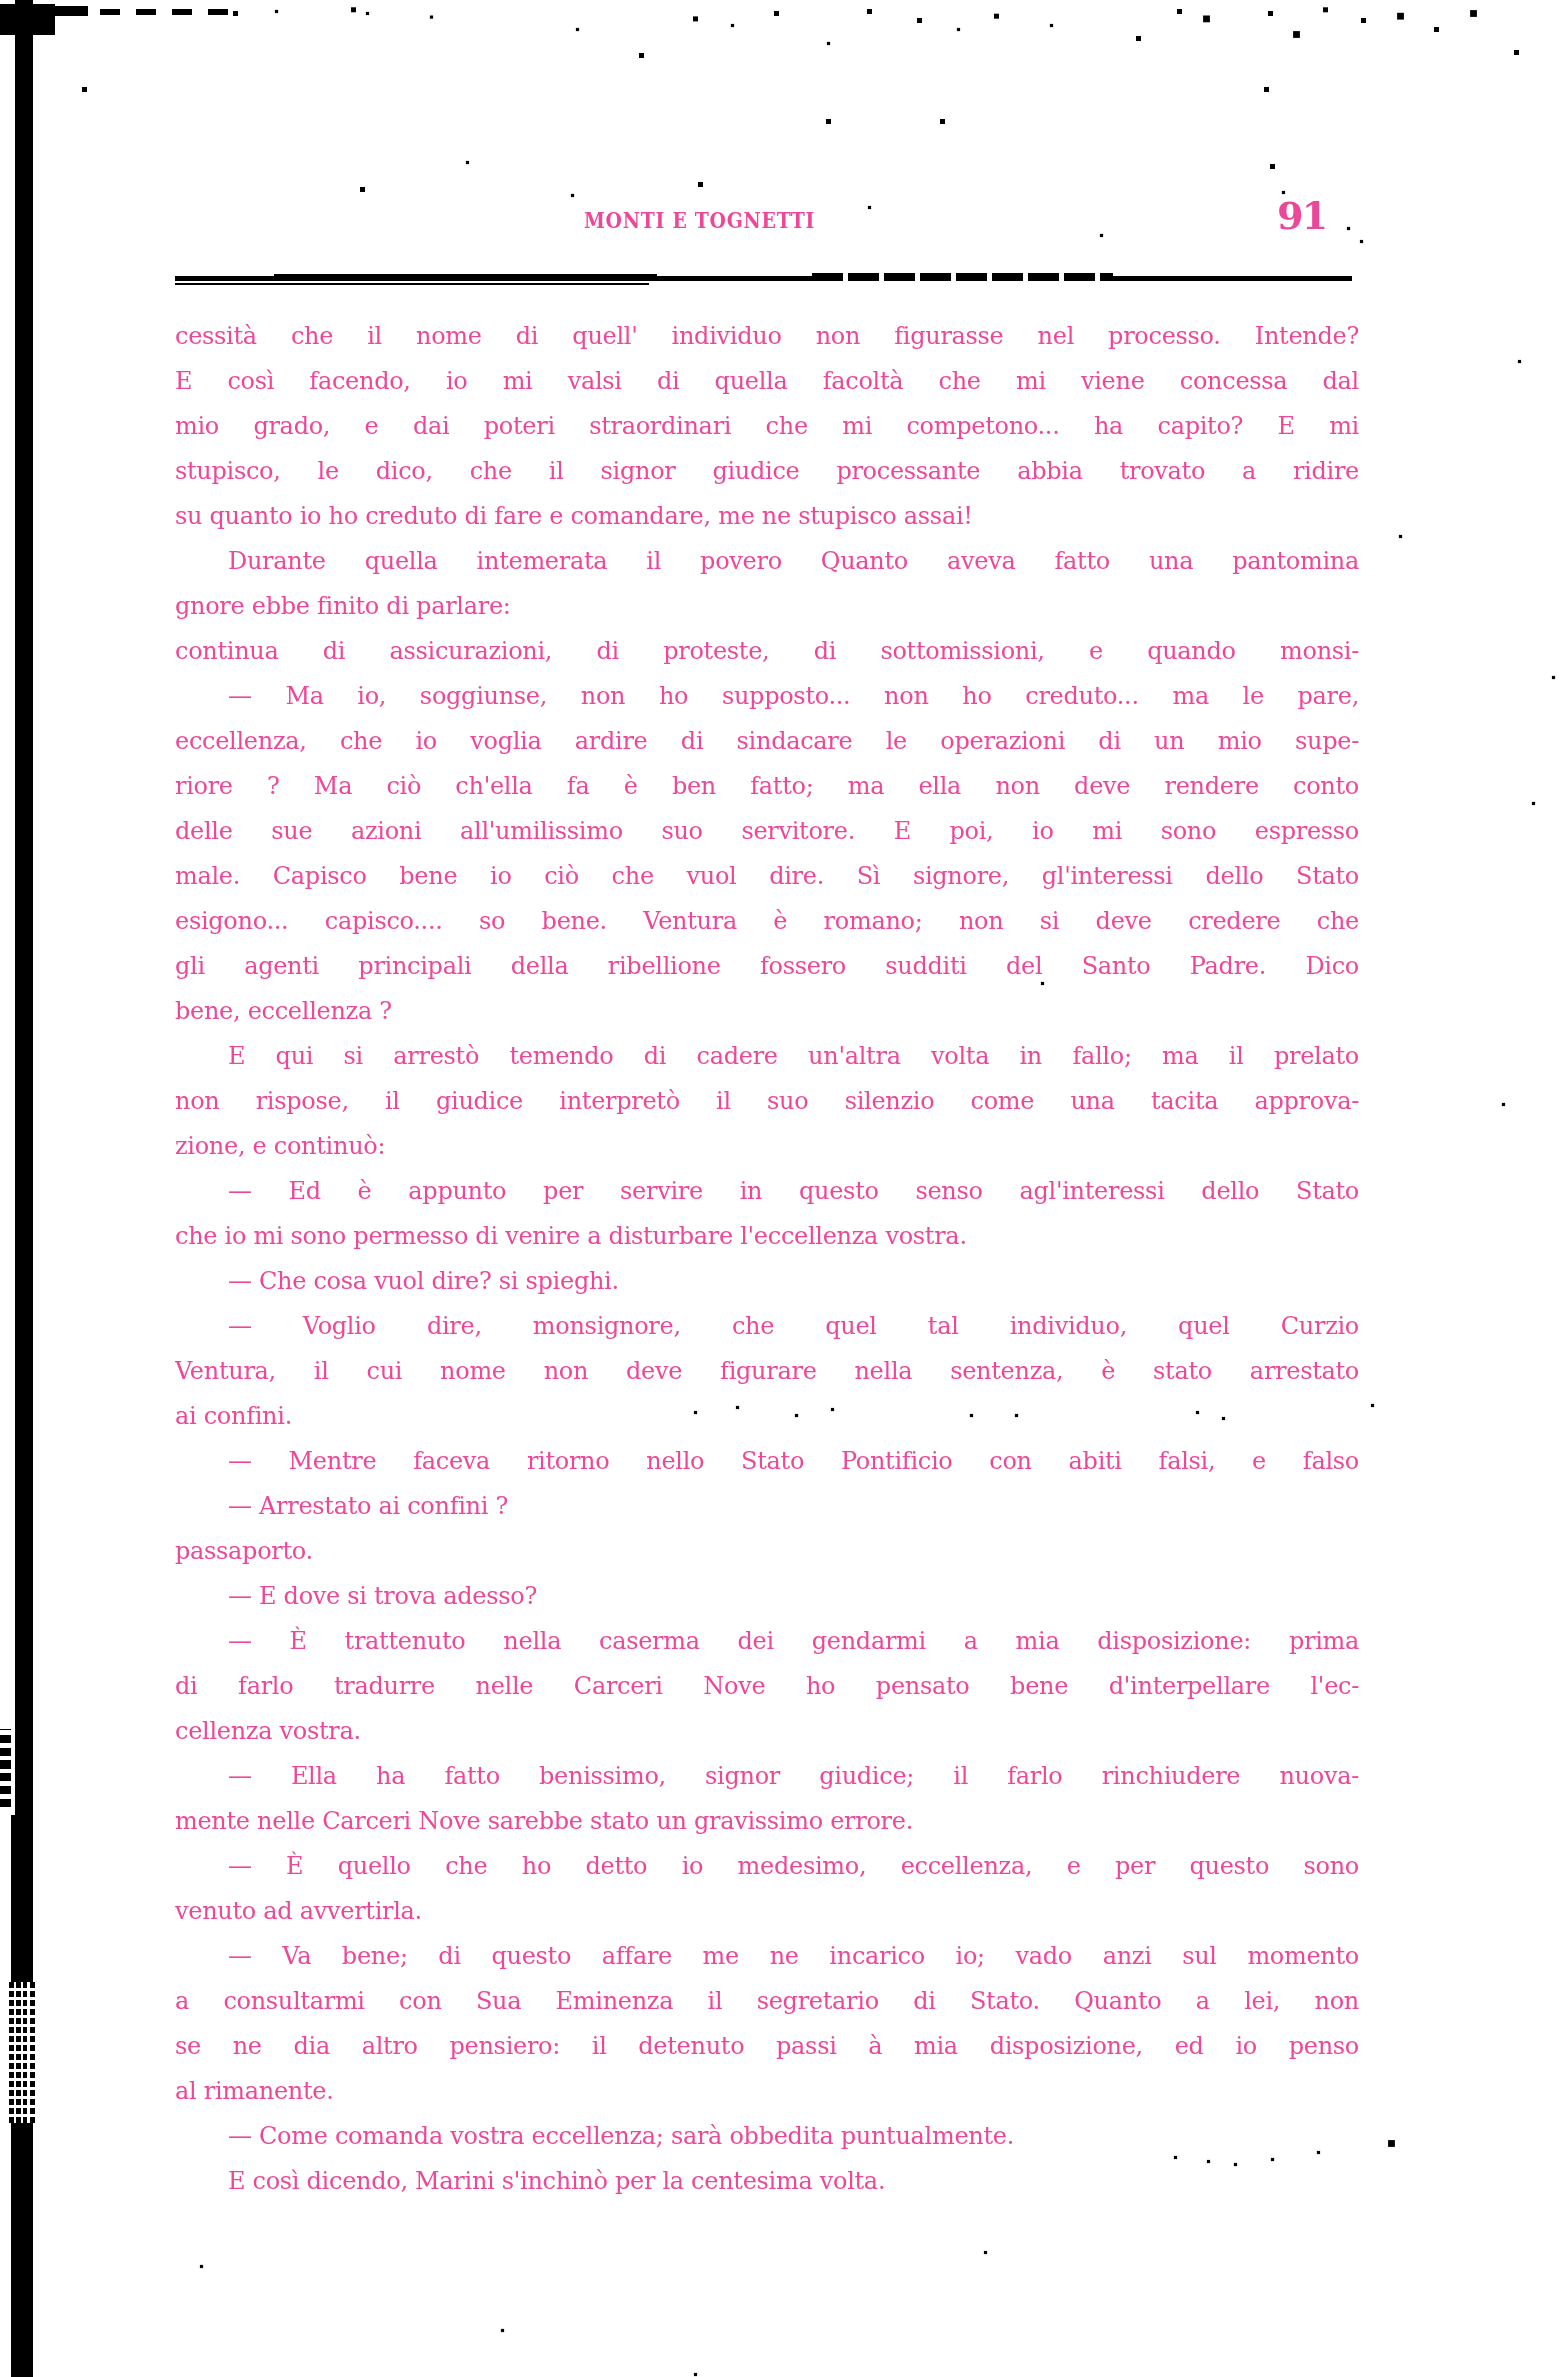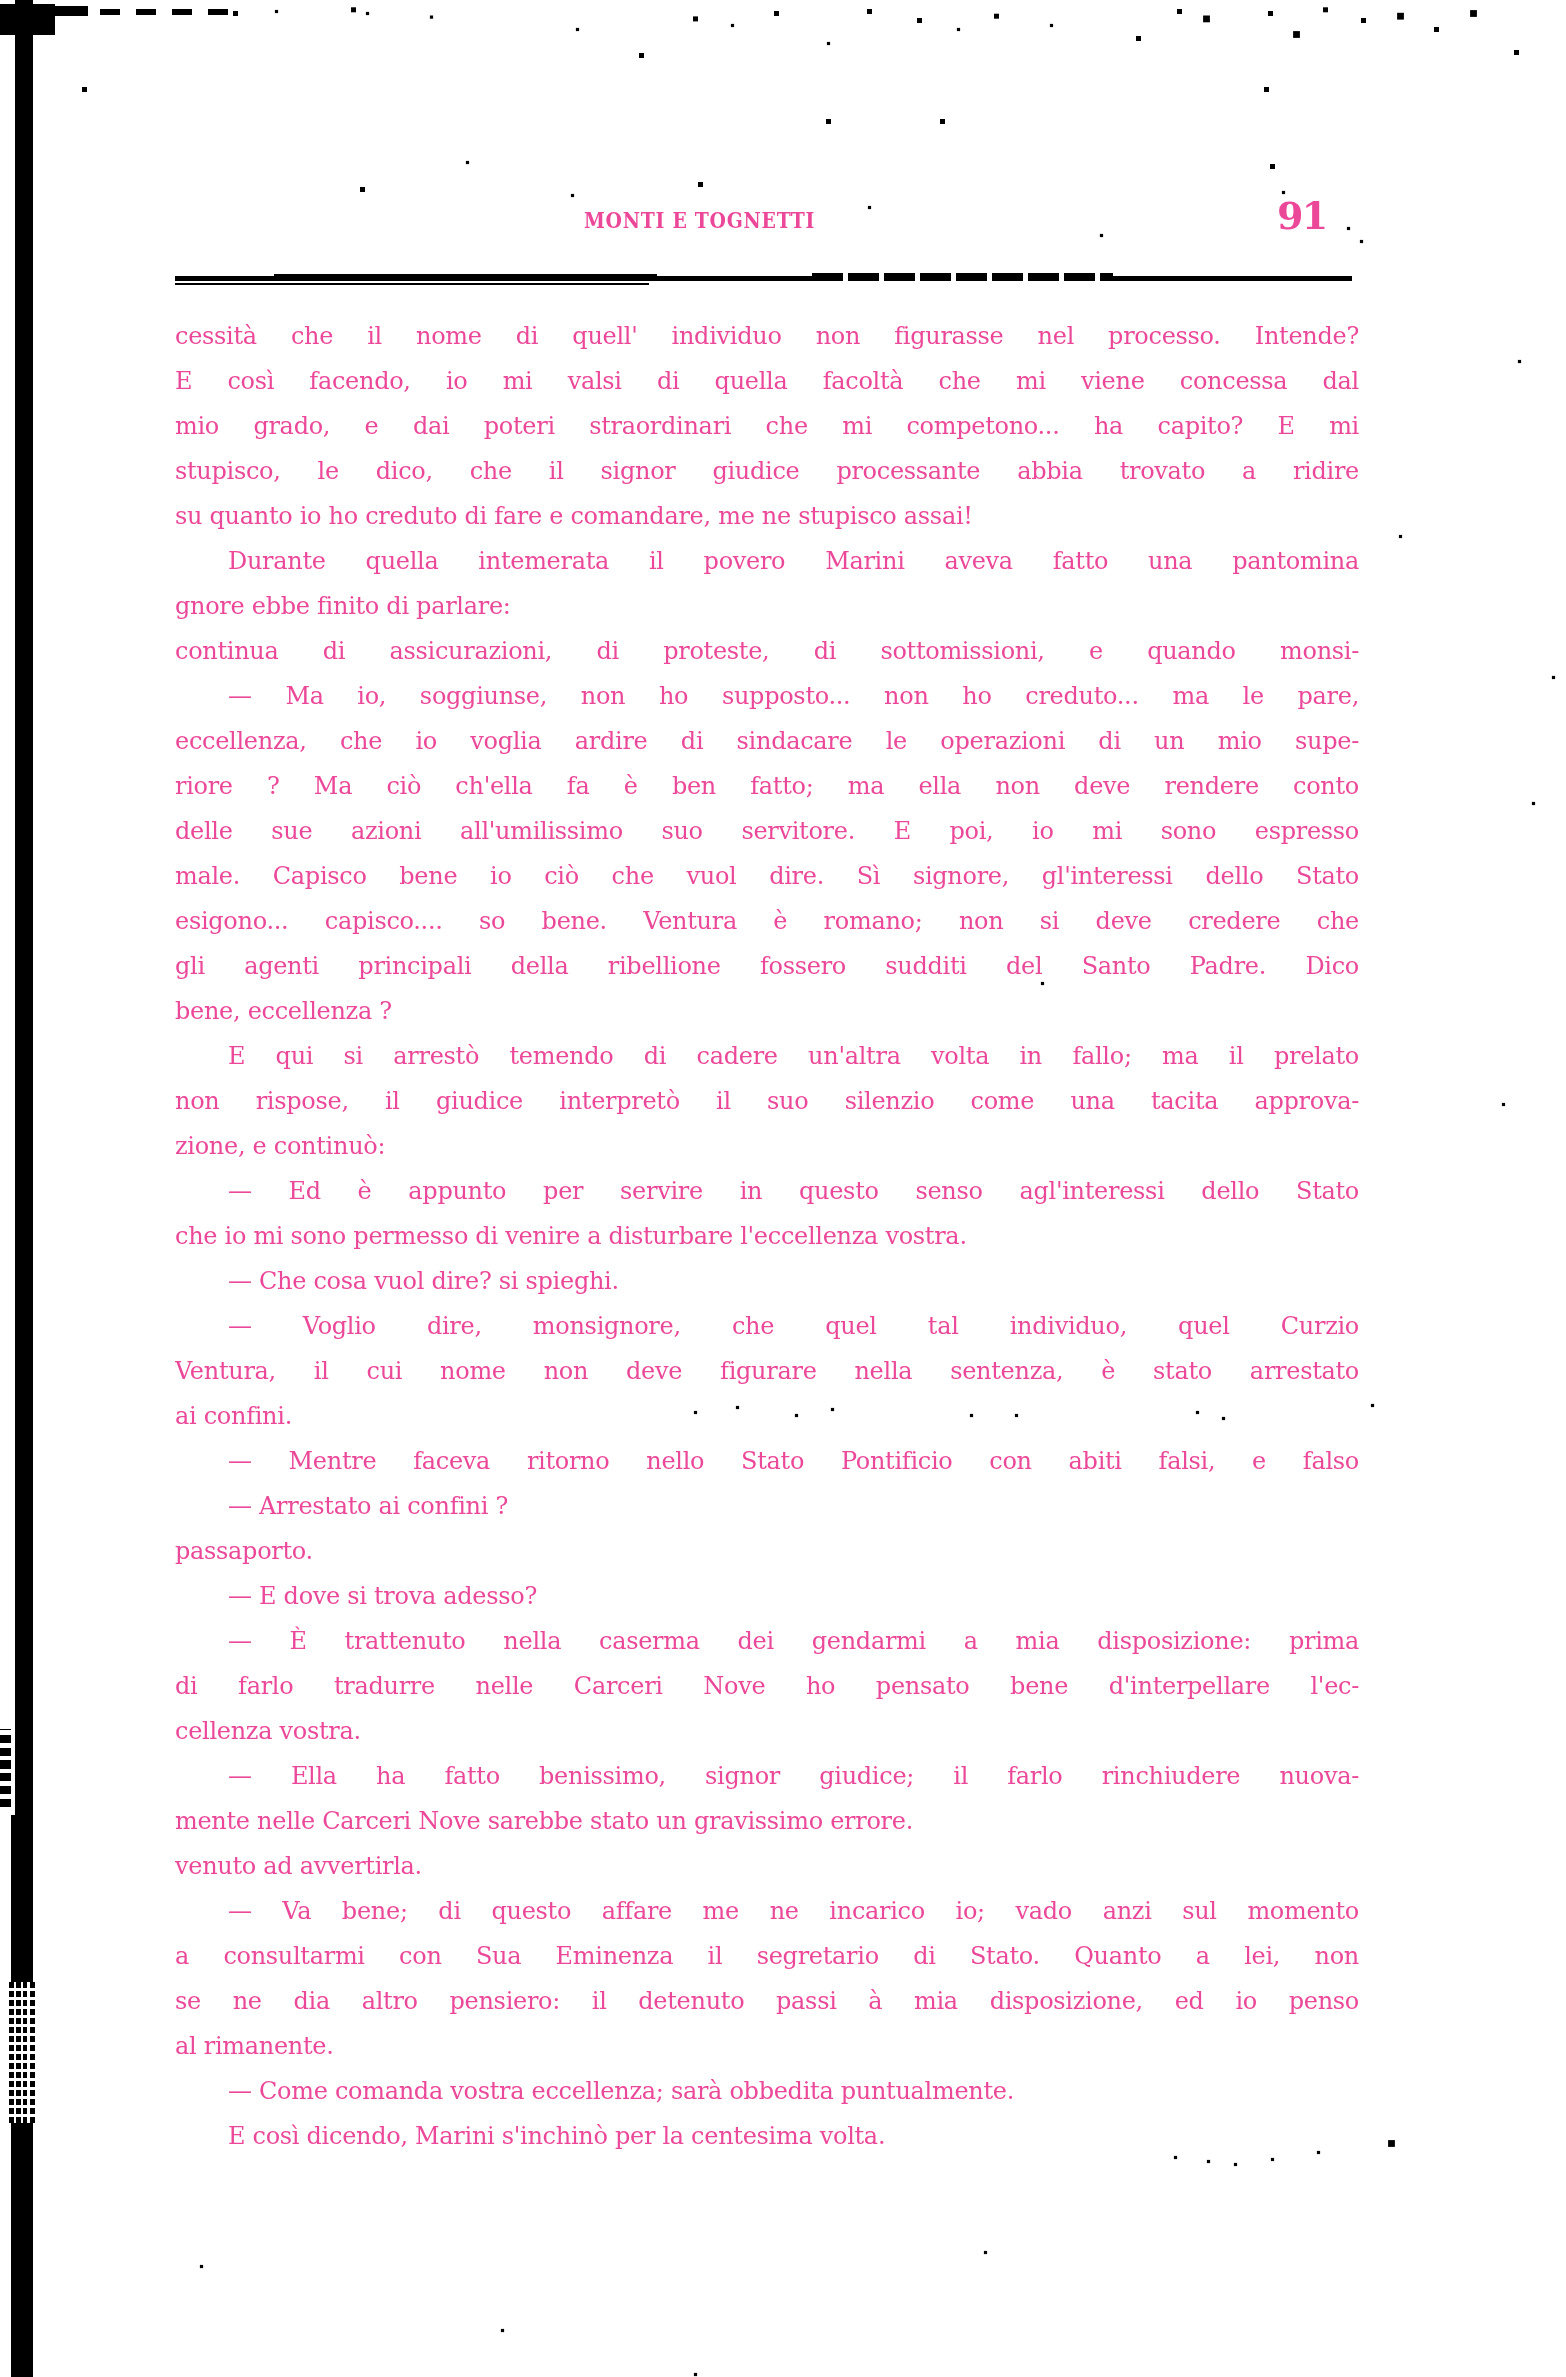--- a/index.html
+++ b/index.html
@@ -125,21 +125,21 @@
   <div class="rule-b"></div>
   <div class="rule-c"></div>
   <div class="rule-d"></div>
 
   <main class="text-block">
       <div class="line">cessità che il nome di quell' individuo non figurasse nel processo. Intende?</div>
       <div class="line">E così facendo, io mi valsi di quella facoltà che mi viene concessa dal</div>
       <div class="line">mio grado, e dai poteri straordinari che mi competono... ha capito? E mi</div>
       <div class="line">stupisco, le dico, che il signor giudice processante abbia trovato a ridire</div>
       <div class="line last">su quanto io ho creduto di fare e comandare, me ne stupisco assai!</div>
-      <div class="line indent">Durante quella intemerata il povero Marini aveva fatto una pantomina</div>
+      <div class="line indent">Durante quella intemerata il povero Quanto aveva fatto una pantomina</div>
       <div class="line last">gnore ebbe finito di parlare:</div>
       <div class="line">continua di assicurazioni, di proteste, di sottomissioni, e quando monsi-</div>
       <div class="line indent">— Ma io, soggiunse, non ho supposto... non ho creduto... ma le pare,</div>
       <div class="line">eccellenza, che io voglia ardire di sindacare le operazioni di un mio supe-</div>
       <div class="line">riore ? Ma ciò ch'ella fa è ben fatto; ma ella non deve rendere conto</div>
       <div class="line">delle sue azioni all'umilissimo suo servitore. E poi, io mi sono espresso</div>
       <div class="line">male. Capisco bene io ciò che vuol dire. Sì signore, gl'interessi dello Stato</div>
       <div class="line">esigono... capisco.... so bene. Ventura è romano; non si deve credere che</div>
       <div class="line">gli agenti principali della ribellione fossero sudditi del Santo Padre. Dico</div>
       <div class="line last">bene, eccellenza ?</div>
@@ -154,20 +154,21 @@
       <div class="line last">ai confini.</div>
       <div class="line indent">— Mentre faceva ritorno nello Stato Pontificio con abiti falsi, e falso</div>
       <div class="line indent last">— Arrestato ai confini ?</div>
       <div class="line last">passaporto.</div>
       <div class="line indent last">— E dove si trova adesso?</div>
       <div class="line indent">— È trattenuto nella caserma dei gendarmi a mia disposizione: prima</div>
       <div class="line">di farlo tradurre nelle Carceri Nove ho pensato bene d'interpellare l'ec-</div>
       <div class="line last">cellenza vostra.</div>
       <div class="line indent">— Ella ha fatto benissimo, signor giudice; il farlo rinchiudere nuova-</div>
       <div class="line last">mente nelle Carceri Nove sarebbe stato un gravissimo errore.</div>
+      <div class="line indent">— È quello che ho detto io medesimo, eccellenza, e per questo sono</div>
       <div class="line last">venuto ad avvertirla.</div>
       <div class="line indent">— Va bene; di questo affare me ne incarico io; vado anzi sul momento</div>
       <div class="line">a consultarmi con Sua Eminenza il segretario di Stato. Quanto a lei, non</div>
       <div class="line">se ne dia altro pensiero: il detenuto passi à mia disposizione, ed io penso</div>
       <div class="line last">al rimanente.</div>
       <div class="line indent last">— Come comanda vostra eccellenza; sarà obbedita puntualmente.</div>
       <div class="line indent last">E così dicendo, Marini s'inchinò per la centesima volta.</div>
     </main>
 
 </div>

